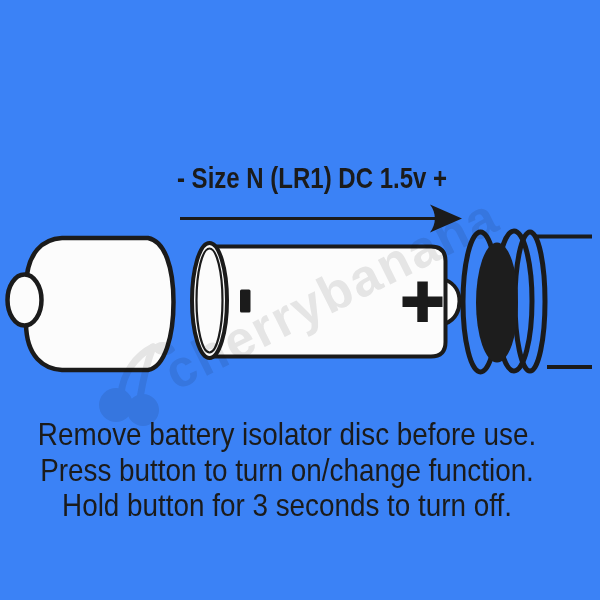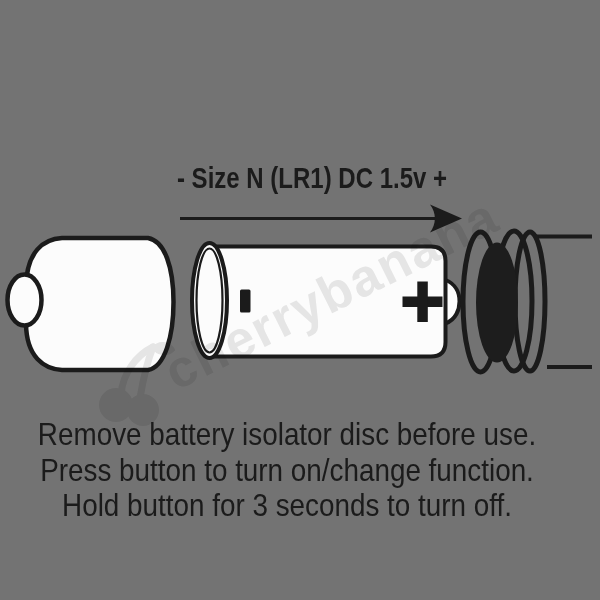--- a/index.html
+++ b/index.html
@@ -1,19 +1,19 @@
 <!DOCTYPE html>
 <html><head>
 <meta charset="utf-8">
 <style>
   html,body{margin:0;padding:0;}
   .page{
     position:relative;
     width:600px;height:600px;
-    background:#737373;
+    background:#3b82f6;
     overflow:hidden;
     font-family:"Liberation Sans", sans-serif;
     isolation:isolate;
   }
   .diagram{
     position:absolute;left:0;top:0;width:600px;height:600px;z-index:1;
   }
   .title{
     position:absolute;left:112px;top:162px;width:400px;
     text-align:center;

